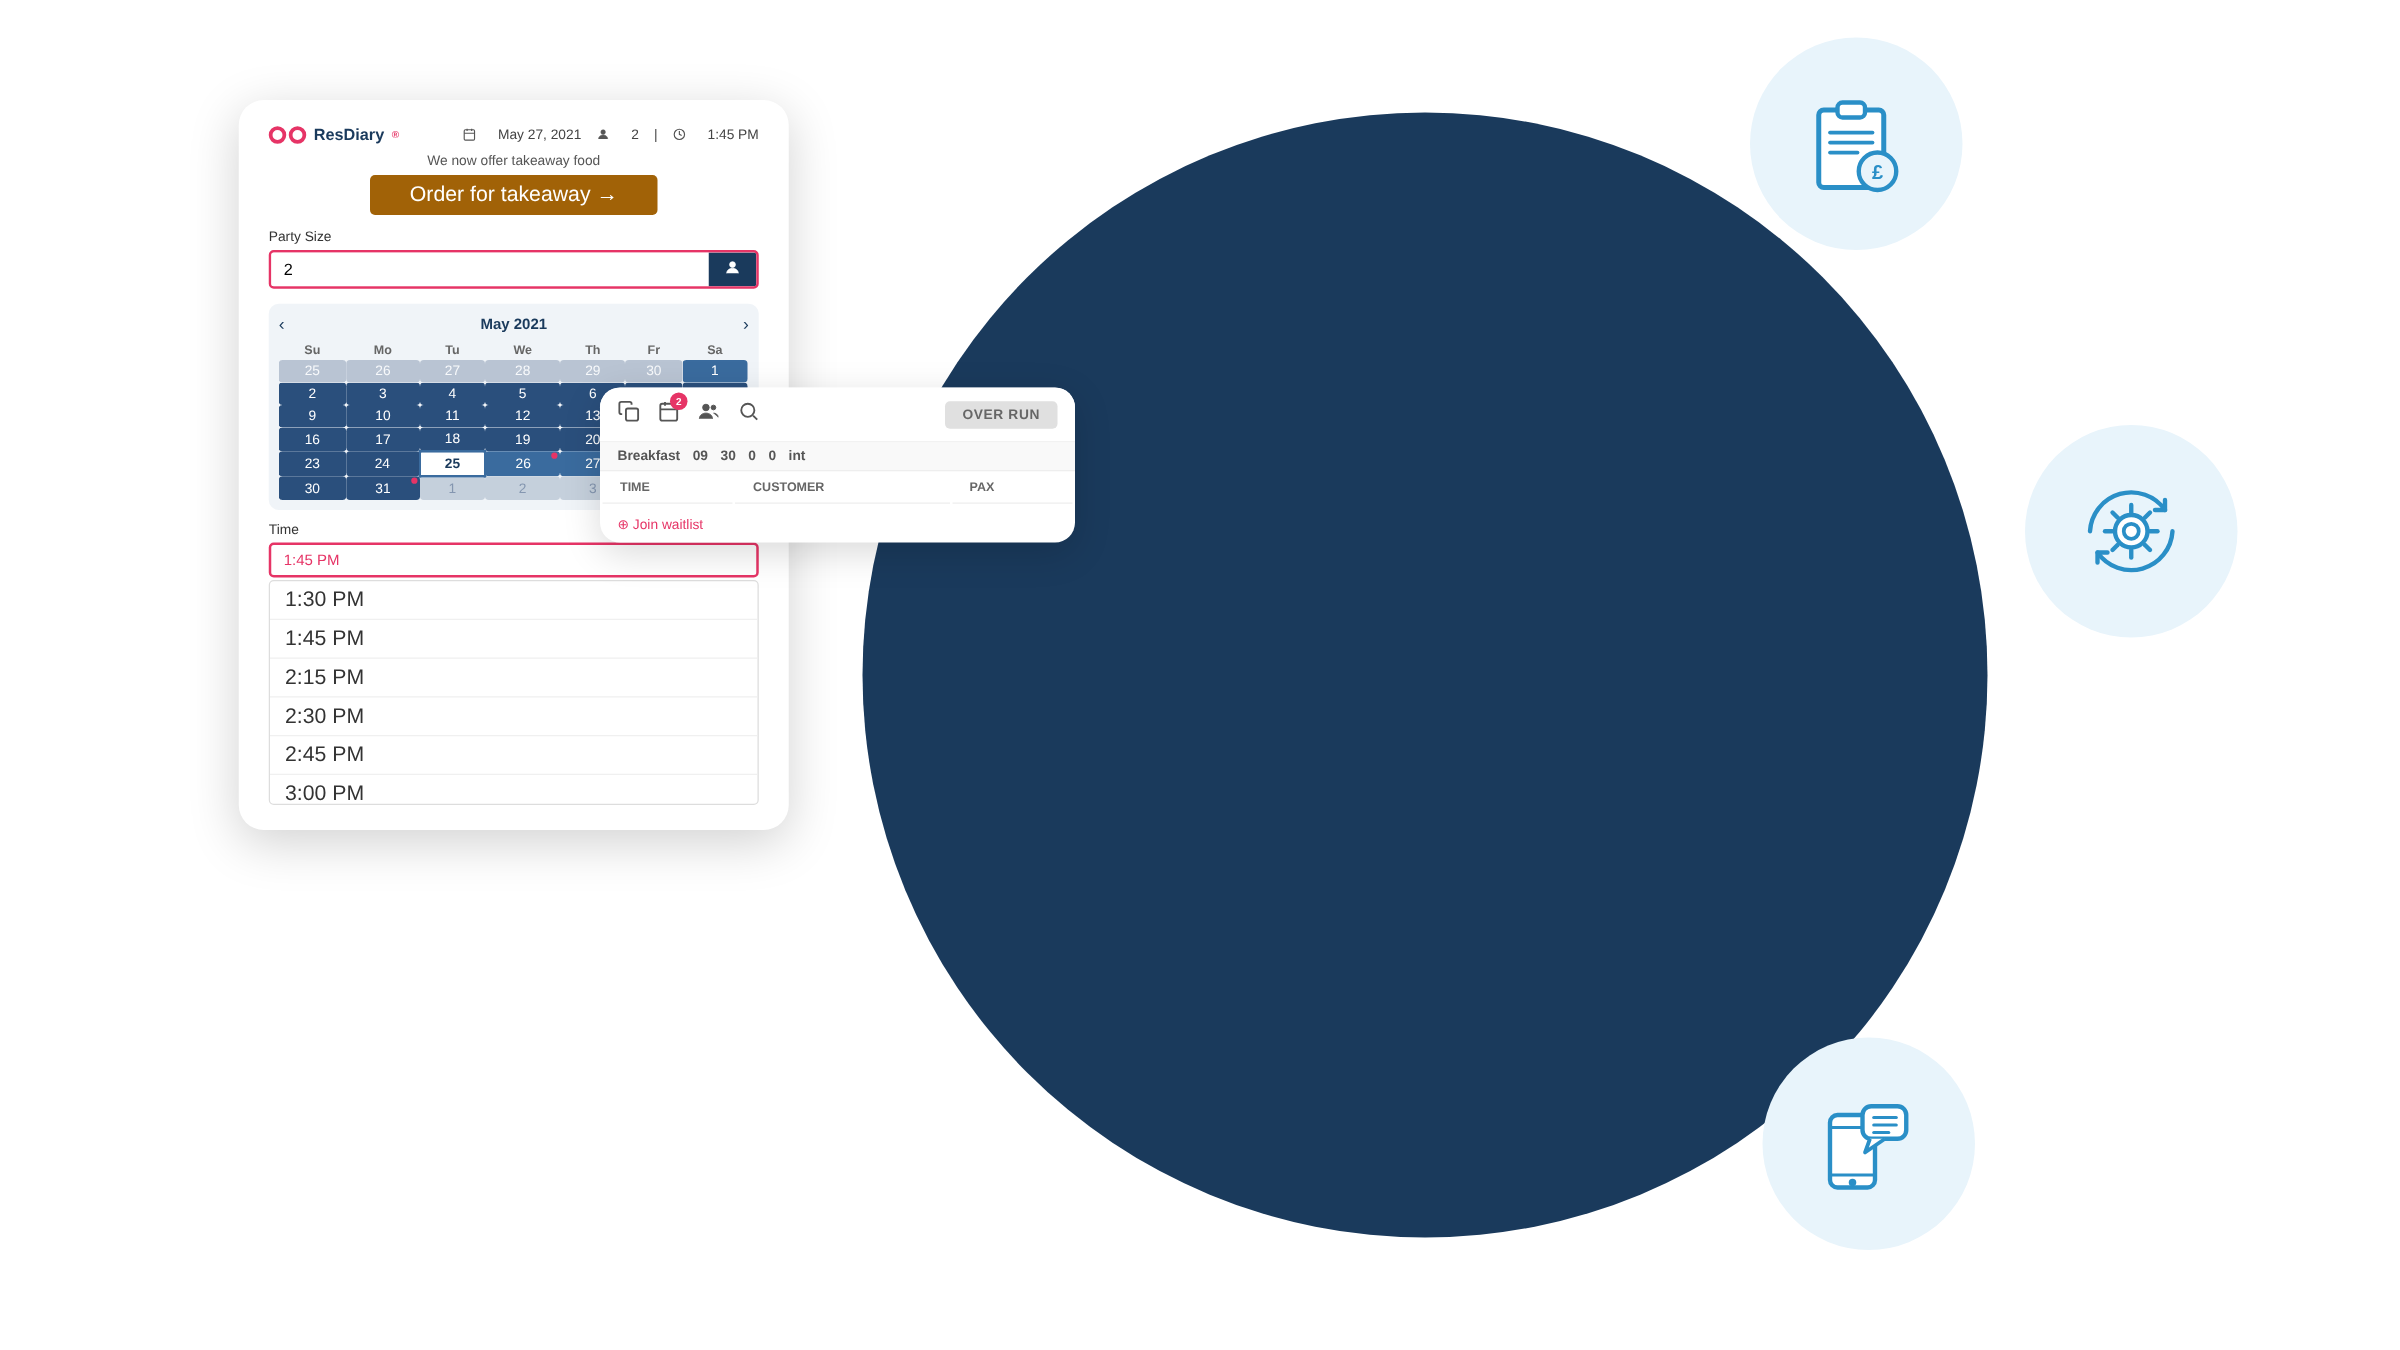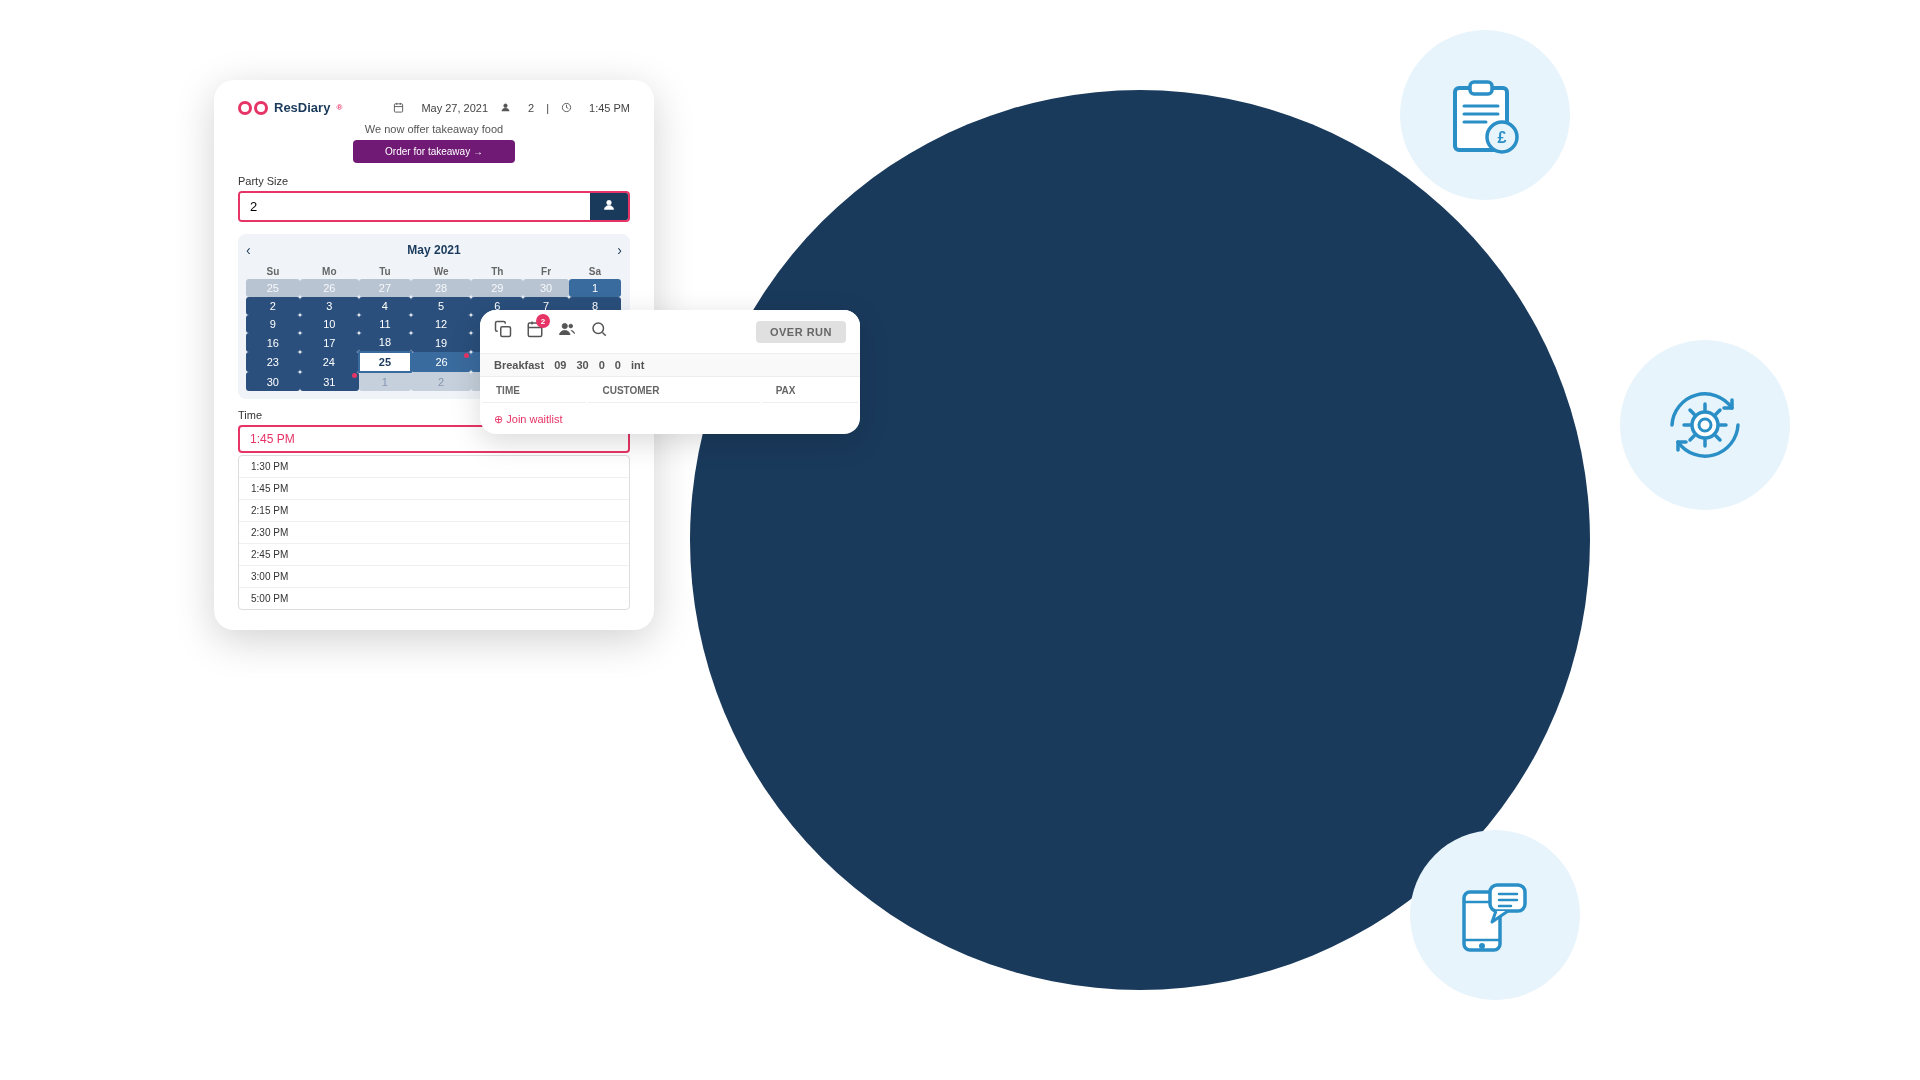--- a/index.html
+++ b/index.html
@@ -50,21 +50,21 @@
       right: 130px;
     }
     .icon-circle-mobile {
       bottom: 80px;
       right: 340px;
     }
 
     
     .booking-card {
       position: absolute;
-      left: 214px;
+      left: 191px;
       top: 80px;
       width: 440px;
       background: #ffffff;
       border-radius: 20px;
       box-shadow: 0 10px 40px rgba(0,0,0,0.18);
       padding: 20px 24px 20px 24px;
       z-index: 10;
     }
     .card-header {
       display: flex;
@@ -105,26 +105,26 @@
     .takeaway-banner {
       text-align: center;
       margin-bottom: 12px;
     }
     .takeaway-text {
       font-size: 11px;
       color: #555;
       margin-bottom: 5px;
     }
     .takeaway-btn {
-      background: #701a75;
+      background: #a16207;
       color: white;
       border: none;
       padding: 6px 32px;
       border-radius: 4px;
-      font-size: 10px;
+      font-size: 17px;
       cursor: pointer;
       display: inline-flex;
       align-items: center;
       gap: 4px;
     }
 
     
     .field-label {
       font-size: 11px;
       color: #333;
@@ -235,21 +235,21 @@
     }
     .time-list {
       max-height: 180px;
       overflow: hidden;
       border: 1px solid #ddd;
       border-radius: 4px;
       background: white;
     }
     .time-item {
       padding: 5px 12px;
-      font-size: 10px;
+      font-size: 17px;
       color: #333;
       border-bottom: 1px solid #f0f0f0;
       cursor: pointer;
     }
     .time-item:last-child { border-bottom: none; }
 
     
     .reservation-card {
       position: absolute;
       left: 480px;

